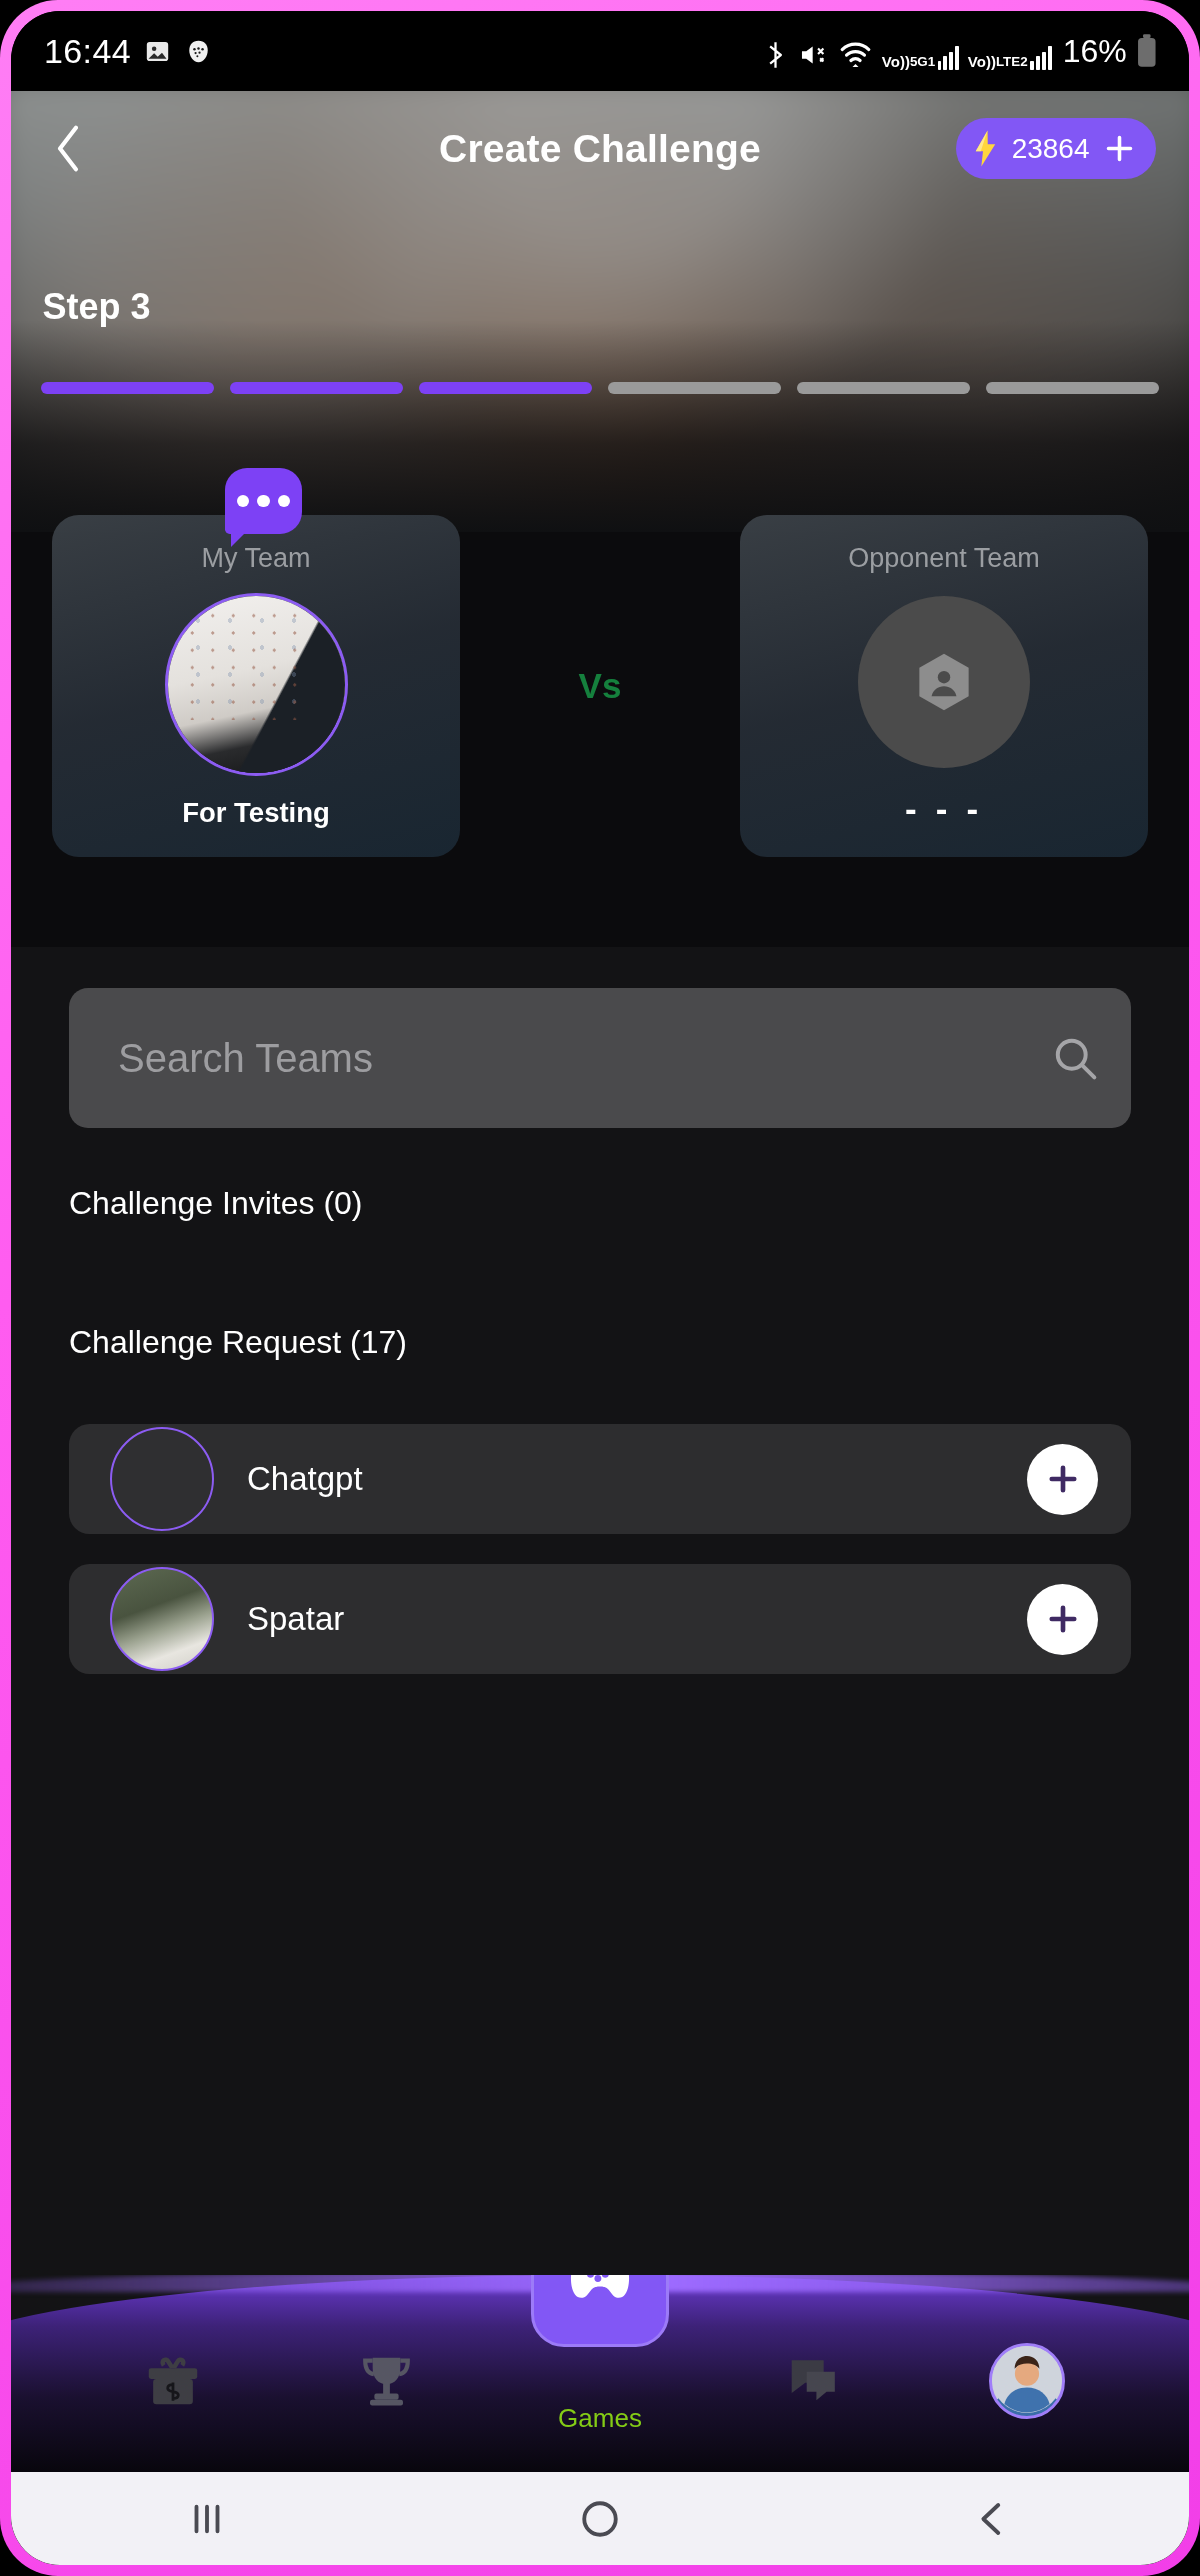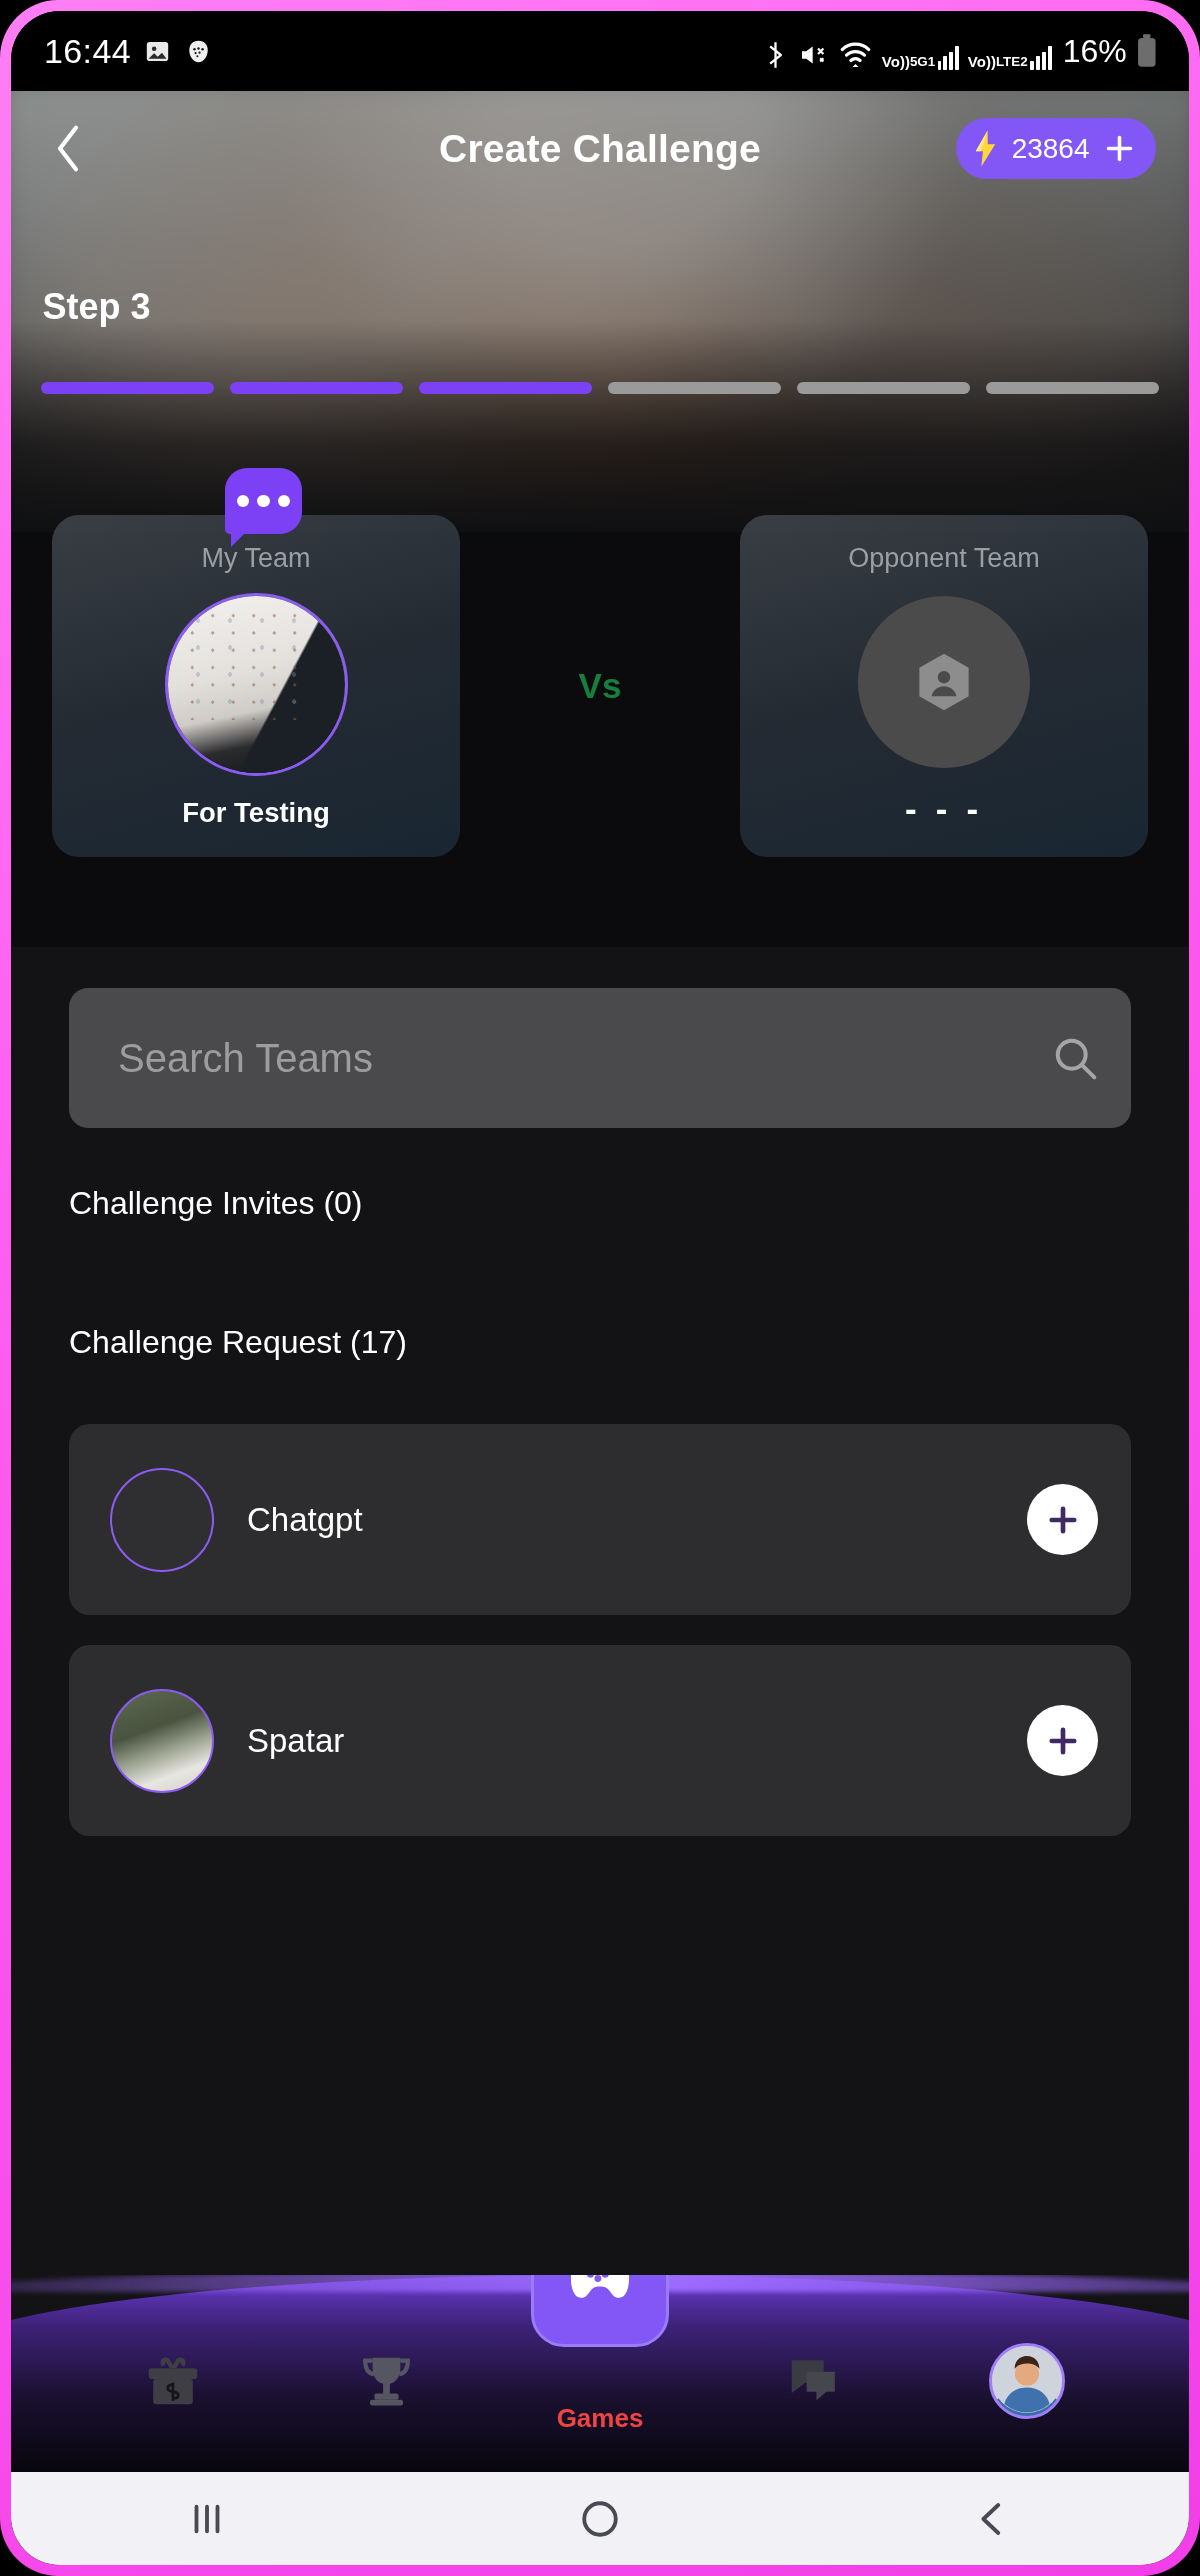--- a/index.html
+++ b/index.html
@@ -162,21 +162,21 @@
     display:flex; align-items:center; padding:0 31.5px 0 49px;
     cursor:text;
   }
   #searchbox .ph { color:#9d9da0; font-size:40px; flex:1; }
 
   .section-head { margin:57px 0 0 58px; color:#fff; font-size:32px; font-weight:400; }
   .section-head.second { margin-top:102px; }
 
   #reqlist { margin:63px 58px 0 58px; display:flex; flex-direction:column; gap:30px; }
   .req-row {
-    height:191px; background:#2d2d2f; border-radius:20.5px;
+    height:110px; background:#2d2d2f; border-radius:20.5px;
     display:flex; align-items:center; padding:0 33px 0 41px; cursor:pointer;
   }
   .req-av {
     width:104px; height:104px; border-radius:50%;
     border:2.4px solid #8c5cf2; flex:none; overflow:hidden;
   }
   .req-av.blank { background:#2f2f31; }
   .req-av.cat {
     background:linear-gradient(160deg,#5d6a52 0%, #49533f 38%, #9aa18e 58%, #e8e6e0 78%, #cfcdc6 100%);
   }
@@ -210,21 +210,21 @@
     padding:23.6px 55px 0 55px;
   }
   .nav-item { flex:1; display:flex; flex-direction:column; align-items:center; gap:9.4px; cursor:pointer; }
   .nav-item .lbl { color:#fff; font-size:24.4px; }
   #games-fab {
     position:absolute; left:50%; transform:translateX(-50%);
     top:-66px; width:138px; height:138px; border-radius:33px;
     background:#8257f5; border:3.9px solid #9c7bf8;
     display:flex; align-items:center; justify-content:center; cursor:pointer;
   }
-  #games-label { position:absolute; left:50%; transform:translateX(-50%); bottom:38px; color:#ef4444; font-size:26px;font-weight:bold; }
+  #games-label { position:absolute; left:50%; transform:translateX(-50%); bottom:38px; color:#84cc16; font-size:26px; }
   #profile-av {
     width:76px; height:76px; border-radius:50%;
     border:3.1px solid #a07ef8; overflow:hidden;
     background:radial-gradient(circle at 50% 118%, #3b6ea8 0 46%, #cfd4dc 47%);
     display:flex; align-items:flex-end; justify-content:center;
   }
 
   
   #sysnav {
     position:absolute; left:0; right:0; bottom:0; height:93px;

